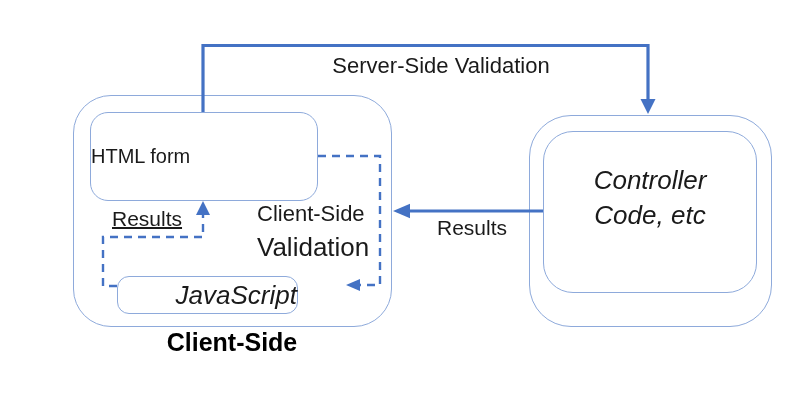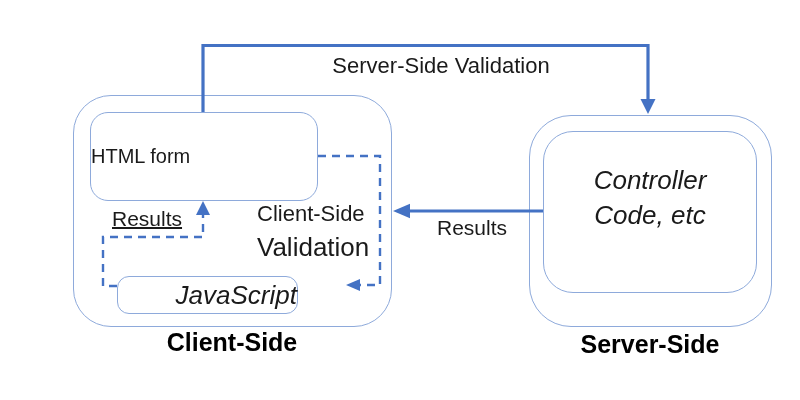--- a/index.html
+++ b/index.html
@@ -124,15 +124,14 @@
     <polygon class="head" points="196,215 210,215 203,201"></polygon>
   </svg>
 
   <div class="lbl lbl-ssv">Server-Side Validation</div>
   <div class="lbl lbl-results-r">Results</div>
   <div class="lbl lbl-csv1">Client-Side</div>
   <div class="lbl lbl-csv2">Validation</div>
   <div class="lbl lbl-results-l">Results</div>
 
   <div class="lbl lbl-group lbl-group-client">Client-Side</div>
-  <div class="lbl lbl-group lbl-group-server">Server-Side</div>
 
 </div>
 
 </body></html>

